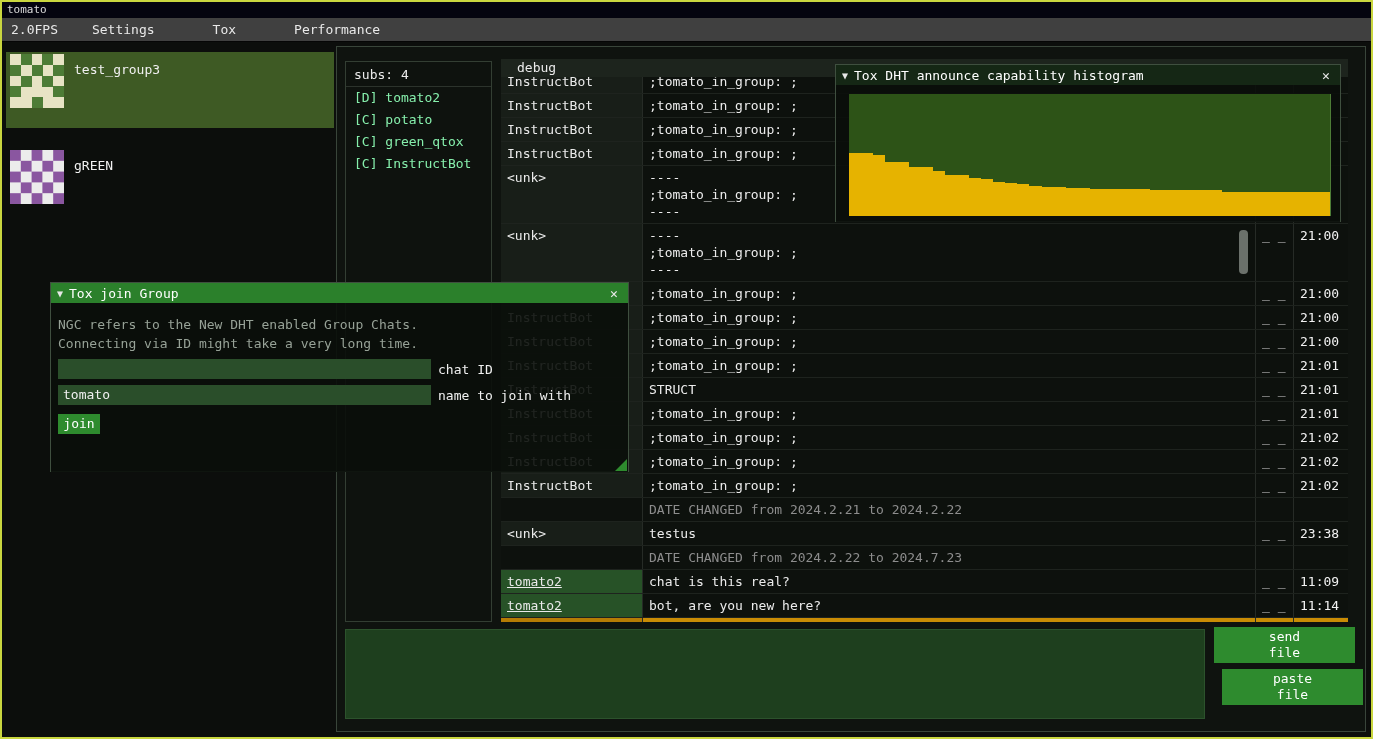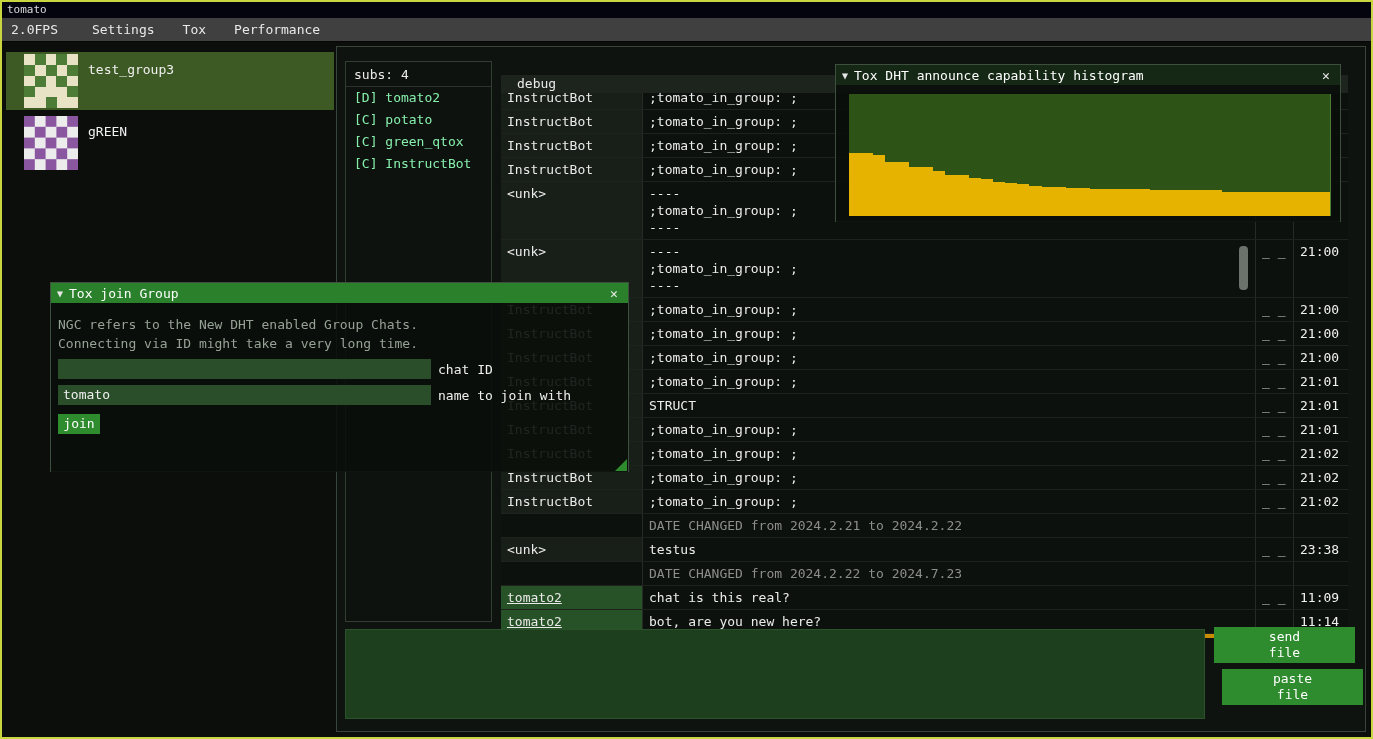--- a/index.html
+++ b/index.html
@@ -6,26 +6,26 @@
   html,body { background:#000; }
   body { font-family:"DejaVu Sans Mono","Liberation Mono",monospace; font-size:13px; color:#e6e6e6; }
   .page { position:relative; width:1373px; height:739px; background:#0c0e0c; border:2px solid #c9d63f; overflow:hidden; }
 
   
   .titlebar { position:absolute; left:0; top:0; right:0; height:16px; background:#04040f; color:#dcdcdc; font-size:11px; line-height:16px; padding-left:5px; }
 
   
   .menubar { position:absolute; left:0; top:16px; right:0; height:24px; background:#404040; border-bottom:1px solid #060606; display:flex; align-items:center; padding-left:9px; }
   .fps { color:#e8e8e8; margin-right:20px; }
-  .menu-items { display:flex; }
+  .menu-items { display:flex;gap:30px; }
   .menu-item { padding:0 14px; color:#e8e8e8; cursor:default; }
 
   
   .roster { position:absolute; left:4px; top:50px; width:328px; }
-  .group-row { position:relative; height:58px; margin-bottom:4px; display:flex; align-items:flex-start; padding:2px 18px; }
+  .group-row { position:relative; height:76px; margin-bottom:20px; display:flex; align-items:flex-start; padding:2px 4px; }
   .group-row.selected { background:#3e5a24; }
   .avatar { width:54px; height:54px; background-color:var(--c1); flex:none; }
   .avatar-a { background-image:
       linear-gradient(var(--c2),var(--c2)),linear-gradient(var(--c2),var(--c2)),
       linear-gradient(var(--c2),var(--c2)),linear-gradient(var(--c2),var(--c2)),
       linear-gradient(var(--c2),var(--c2)),linear-gradient(var(--c2),var(--c2)),
       linear-gradient(var(--c2),var(--c2)),linear-gradient(var(--c2),var(--c2)),
       linear-gradient(var(--c2),var(--c2)),linear-gradient(var(--c2),var(--c2));
     background-position:11px 0,32px 0,0 11px,22px 11px,43px 11px,11px 22px,32px 22px,0 32px,43px 32px,22px 43px;
     background-size:11px 11px; background-repeat:no-repeat; }
@@ -34,21 +34,21 @@
 
   
   .main-window { position:absolute; left:334px; top:44px; width:1030px; height:686px; background:#0f130f; border:1px solid #39453a; }
 
   
   .subs-panel { position:absolute; left:8px; top:14px; width:147px; height:561px; border:1px solid #333e33; background:#0e120e; }
   .subs-header { padding:5px 8px 4px 8px; color:#eaeaea; border-bottom:1px solid #2c332c; }
   .sub-item { padding:2px 8px; line-height:18px; color:#86efac; }
 
   
-  .chat-window { position:absolute; left:164px; top:28px; width:847px; height:563px; background:#0d110d; }
+  .chat-window { position:absolute; left:164px; top:12px; width:847px; height:563px; background:#0d110d; }
   .chat-titlebar { position:absolute; left:0; top:0; right:0; height:18px; background:#1d241d; color:#eaeaea; line-height:18px; padding-left:16px; }
   .chat-viewport { position:absolute; left:0; top:18px; right:0; bottom:0; overflow:hidden; }
   .chat-rows { margin-top:-7px; }
   .chat-row { display:flex; border-bottom:1px solid #1e231e; min-height:23px; }
   .cell { padding:3px 6px; line-height:17px; overflow:hidden; }
   .cell.name  { width:141px; flex:none; background:#181e18; color:#eaeaea; }
   .cell.msg   { width:613px; flex:none; border-left:1px solid #262b26; white-space:pre-line; color:#ececec; }
   .cell.flags { width:38px;  flex:none; border-left:1px solid #262b26; color:#cfcfcf; }
   .cell.time  { width:55px;  flex:none; border-left:1px solid #262b26; color:#f2f2f2; }
   .row-date .name { background:transparent; }

